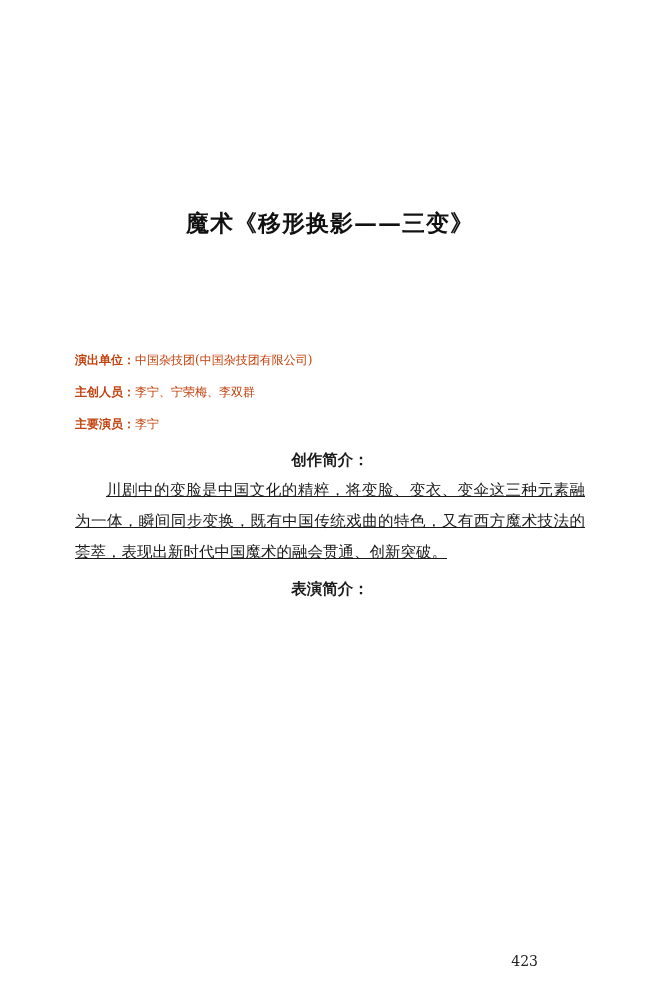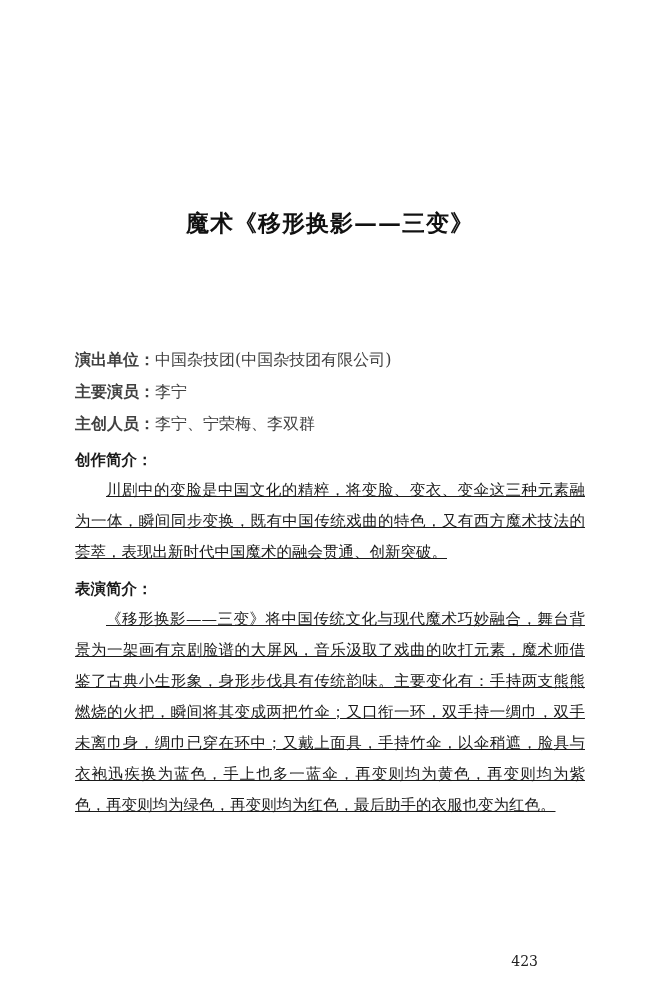--- a/index.html
+++ b/index.html
@@ -32,34 +32,35 @@
     letter-spacing: 1px;
     color: #111111;
   }
   .body-block {
     position: absolute;
     top: 345px;
     left: 75px;
     width: 510px;
   }
   .meta-line {
-    font-size: 16px;
+    font-size: 12px;
     line-height: 30px;
     margin-bottom: 2px;
-    color: #404040;
+    color: #c2410c;
     white-space: nowrap;
   }
   .meta-line .lbl {
     font-weight: bold;
   }
   .section-head {
     font-size: 15.5px;
     line-height: 30px;
     font-weight: bold;
     margin-top: 6px;
+    text-align: center;
   }
   .para {
     font-size: 15.5px;
     line-height: 31px;
     text-align: justify;
     text-justify: inter-ideograph;
     text-indent: 2em;
     margin: 0;
     color: #1a1a1a;
     text-decoration: underline;
@@ -83,30 +84,29 @@
   <div class="title">魔术《移形换影——三变》</div>
 
   <div class="body-block">
 
     <div class="meta-line">
       <span class="lbl">演出单位：</span><span>中国杂技团(中国杂技团有限公司)</span>
     </div>
 
 
     <div class="meta-line">
-      <span class="lbl">主要演员：</span><span>李宁</span>
+      <span class="lbl">主创人员：</span><span>李宁、宁荣梅、李双群</span>
     </div>
 
     <div class="meta-line">
-      <span class="lbl">主创人员：</span><span>李宁、宁荣梅、李双群</span>
+      <span class="lbl">主要演员：</span><span>李宁</span>
     </div>
 
     <div class="section-head">创作简介：</div>
     <p class="para">川剧中的变脸是中国文化的精粹，将变脸、变衣、变伞这三种元素融为一体，瞬间同步变换，既有中国传统戏曲的特色，又有西方魔术技法的荟萃，表现出新时代中国魔术的融会贯通、创新突破。</p>
 
     <div class="section-head">表演简介：</div>
-    <p class="para">《移形换影——三变》将中国传统文化与现代魔术巧妙融合，舞台背景为一架画有京剧脸谱的大屏风，音乐汲取了戏曲的吹打元素，魔术师借鉴了古典小生形象，身形步伐具有传统韵味。主要变化有：手持两支熊熊燃烧的火把，瞬间将其变成两把竹伞；又口衔一环，双手持一绸巾，双手未离巾身，绸巾已穿在环中；又戴上面具，手持竹伞，以伞稍遮，脸具与衣袍迅疾换为蓝色，手上也多一蓝伞，再变则均为黄色，再变则均为紫色，再变则均为绿色，再变则均为红色，最后助手的衣服也变为红色。</p>
 
   </div>
 
   <div class="page-number">423</div>
 
 </div>
 
 </body></html>

